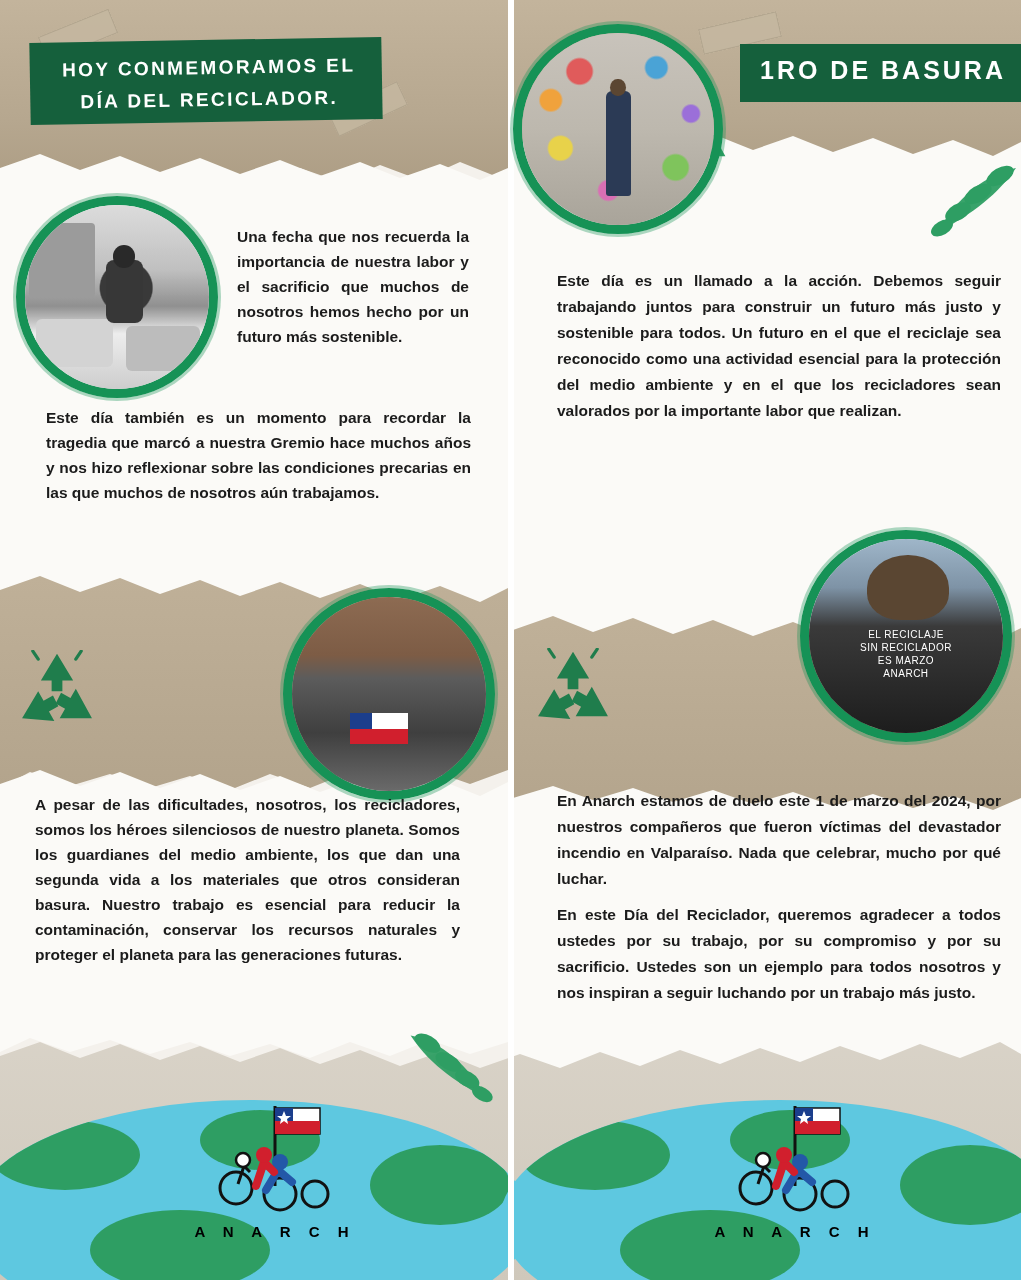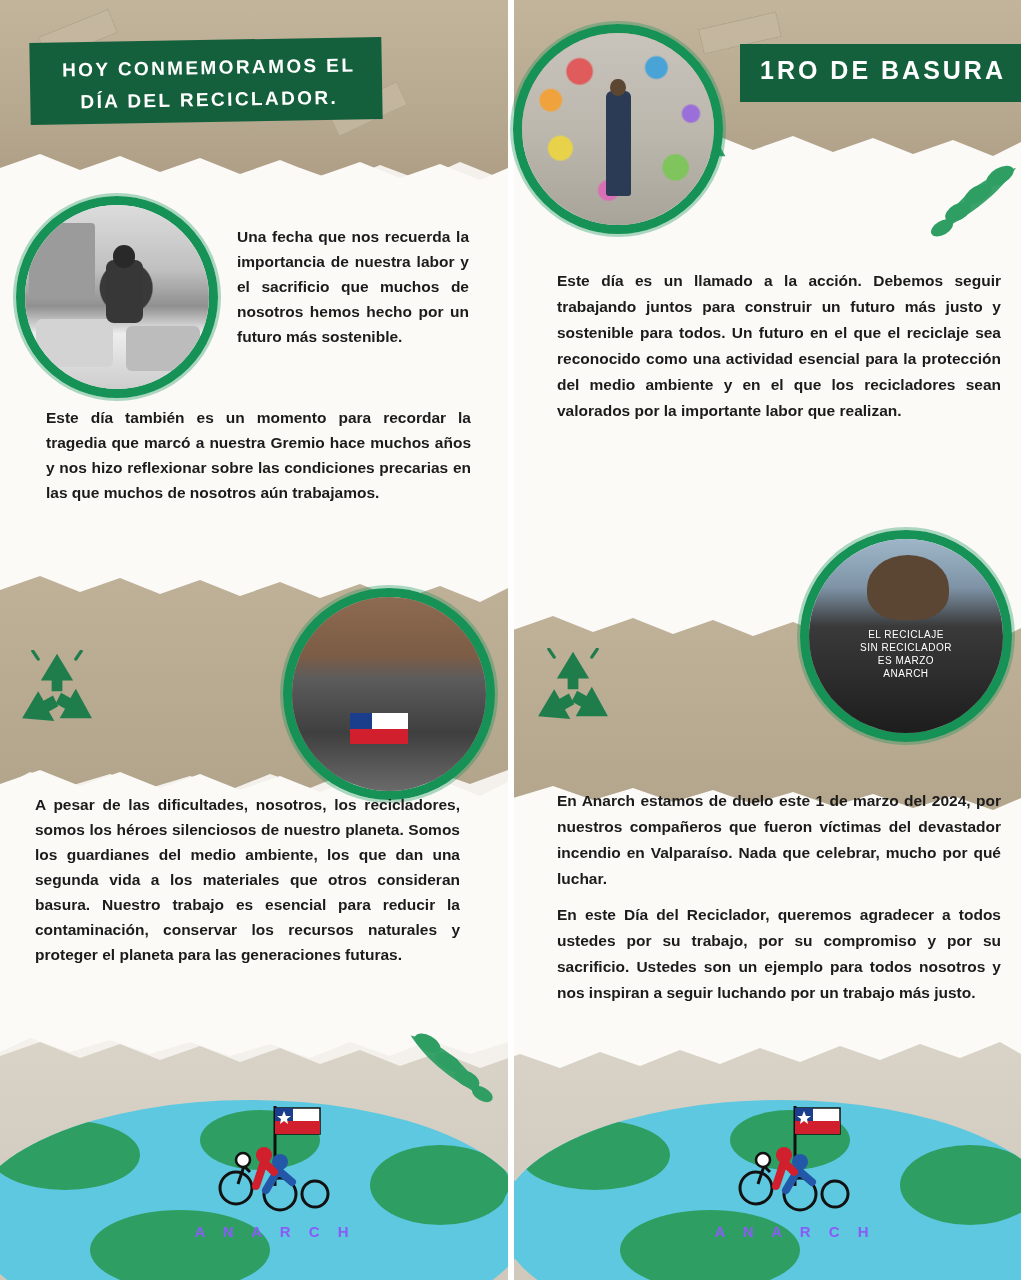--- a/index.html
+++ b/index.html
@@ -235,21 +235,21 @@
   }
   .logo.left { left: 180px; top: 1100px; }
   .logo.right { left: 700px; top: 1100px; }
   .logo-word {
     position: absolute;
     bottom: 0; left: 0; width: 100%;
     text-align: center;
     font-size: 15px;
     font-weight: 700;
     letter-spacing: 7px;
-    color: #8b5cf6;
+    color: #000000;
   }
 </style>
 </head>
 <body>
 
 <div class="page">
 
   <div class="kraft kraft-top"></div>
   <div class="paper-white-left"></div>
   <div class="paper-white-right"></div>

